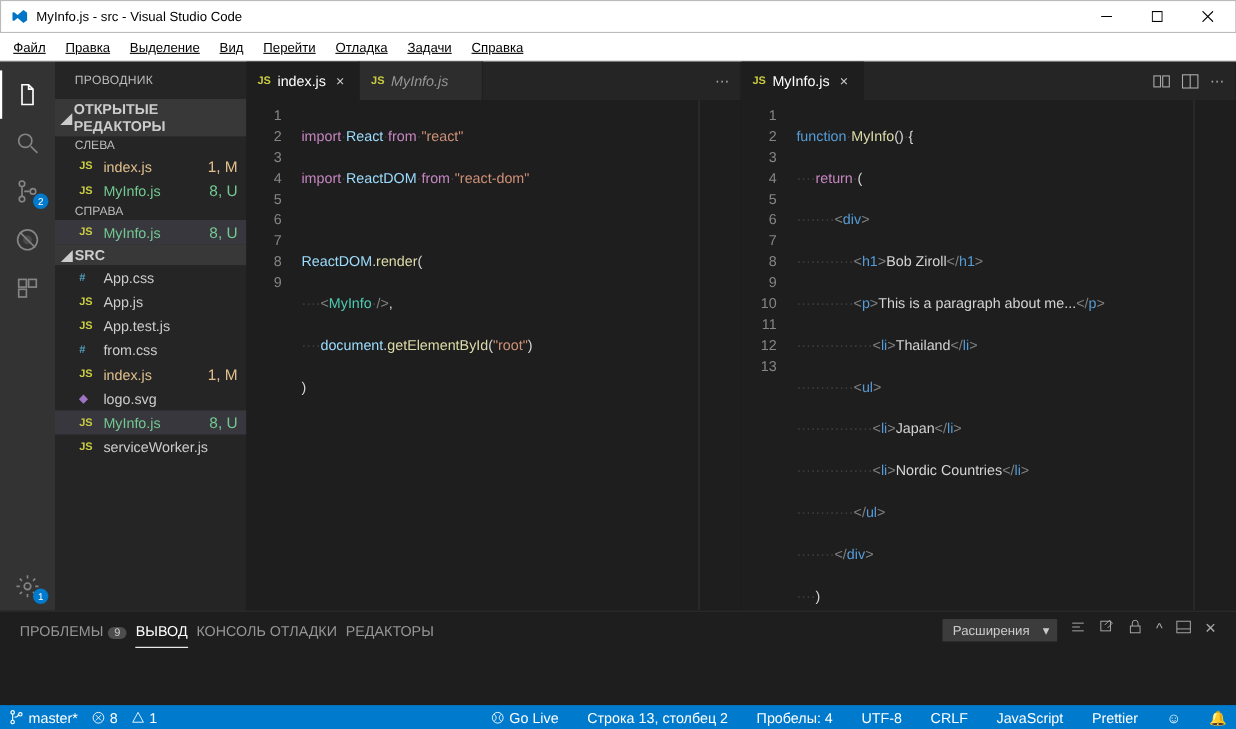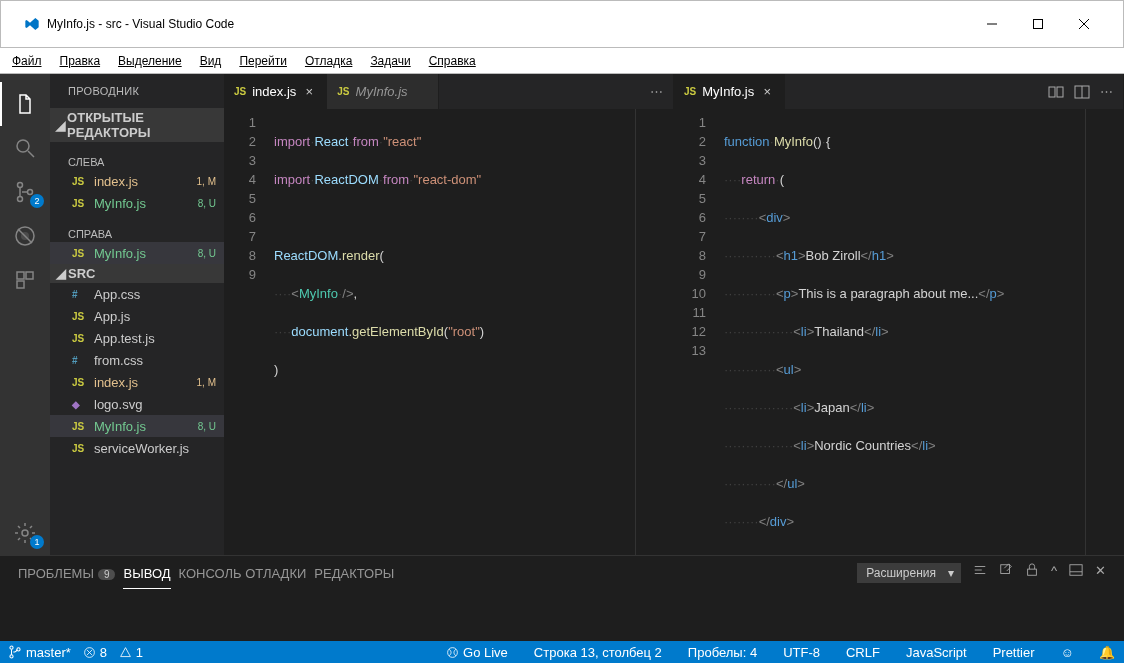--- a/index.html
+++ b/index.html
@@ -1,39 +1,39 @@
 <!DOCTYPE html>
 <html><head>
 <meta charset="utf-8">
 <style>
 *{margin:0;padding:0;box-sizing:border-box;font-family:"Segoe UI",Arial,sans-serif;font-size:13px;user-select:none}
 body{width:1124px;height:663px;background:#1e1e1e;color:#ccc;display:flex;flex-direction:column;overflow:hidden}
-.titlebar{height:48px;background:#fff;color:#000;display:flex;align-items:center;padding:0 16px;border:1px solid #bbb}
+.titlebar{height:30px;background:#fff;color:#000;display:flex;align-items:center;padding:0 2px;border:1px solid #bbb}
 .titlebar .icon{width:18px;height:18px;margin:0 6px;display:flex;align-items:center;justify-content:center}
 .titlebar .title{flex:1;font-size:12px}
 .titlebar .winbtn{width:46px;height:28px;display:flex;align-items:center;justify-content:center;cursor:pointer}
 .menubar{height:26px;background:#fff;color:#000;display:flex;align-items:center;padding:0 4px;gap:2px;border-bottom:1px solid #bbb}
 .menubar span{padding:2px 8px;font-size:12px;cursor:pointer;text-decoration:underline;text-decoration-color:#000}
 .main{flex:1;display:flex;min-height:0}
 .activitybar{width:50px;background:#333;display:flex;flex-direction:column;align-items:center;padding-top:8px}
 .activitybar .ab-item{width:50px;height:44px;display:flex;align-items:center;justify-content:center;color:#858585;cursor:pointer;position:relative}
 .activitybar .ab-item.active{color:#fff}
 .activitybar .ab-item.active::before{content:"";position:absolute;left:0;top:0;bottom:0;width:2px;background:#fff}
 .activitybar .spacer{flex:1}
 .badge{position:absolute;bottom:6px;right:6px;background:#007acc;color:#fff;border-radius:8px;font-size:9px;min-width:14px;height:14px;display:flex;align-items:center;justify-content:center;padding:0 3px}
 .sidebar{width:174px;background:#252526;display:flex;flex-direction:column}
 .sb-title{height:34px;display:flex;align-items:center;padding:0 18px;color:#bbb;font-size:11px;letter-spacing:0.3px}
 .sb-section{display:flex;align-items:center;padding:2px 4px;color:#ccc;font-size:11px;font-weight:700;background:#383838;cursor:pointer}
 .sb-section .chev{width:14px;display:inline-block;text-align:center}
-.sb-group{padding:14px 0 2px 18px;color:#bbb;font-size:11px}
+.sb-group{padding:2px 0 2px 18px;color:#bbb;font-size:11px}
 .sb-file{display:flex;align-items:center;padding:2px 8px 2px 22px;cursor:pointer;position:relative;height:22px}
 .sb-file.active{background:#37373d}
 .sb-file .ficon{width:16px;margin-right:6px;font-size:10px;font-weight:700}
 .sb-file .fname{flex:1;overflow:hidden;text-overflow:ellipsis;white-space:nowrap}
-.sb-file .fstatus{color:#ccc;font-size:10px}
+.sb-file .fstatus{color:#ccc;font-size:14px}
 .sb-file.mod .fname,.sb-file.mod .fstatus,.sb-file.mod .ficon{color:#e2c08d}
 .sb-file.untracked .fname,.sb-file.untracked .fstatus,.sb-file.untracked .ficon{color:#73c991}
 .sb-file .ficon.js{color:#cbcb41}
 .sb-file .ficon.css{color:#519aba}
 .sb-file .ficon.svg{color:#a074c4}
 .editors{flex:1;display:flex;min-width:0}
 .editor-group{flex:1;display:flex;flex-direction:column;min-width:0;border-right:1px solid #1e1e1e}
 .tabs{height:35px;background:#252526;display:flex;align-items:stretch}
 .tab{display:flex;align-items:center;padding:0 10px;background:#2d2d2d;color:#969696;cursor:pointer;border-right:1px solid #1e1e1e;gap:6px;font-style:italic}
 .tab.active{background:#1e1e1e;color:#fff;font-style:normal}

